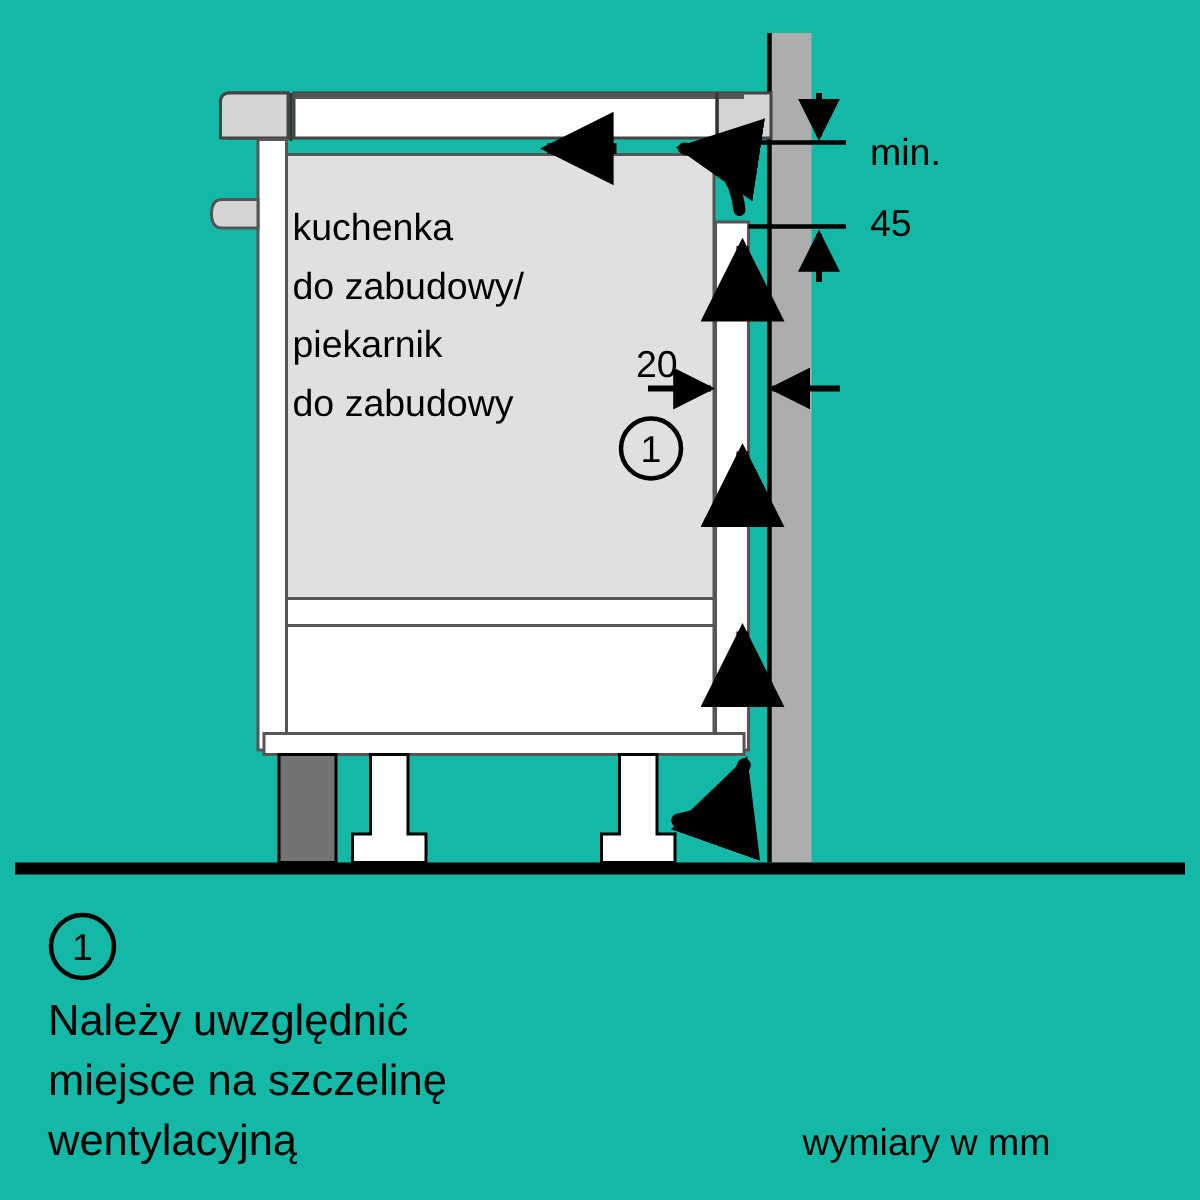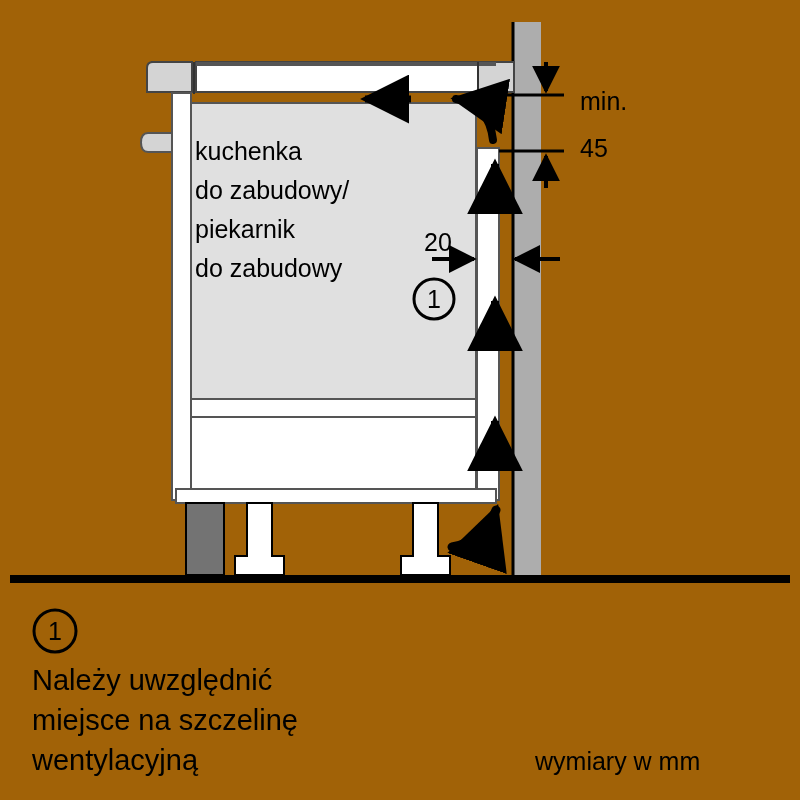--- a/index.html
+++ b/index.html
@@ -11,21 +11,21 @@
   body {
     width: 800px;
     height: 800px;
     font-family: "Liberation Sans", sans-serif;
     overflow: hidden;
   }
   #diagram-root {
     position: relative;
     width: 800px;
     height: 800px;
-    background: #a16207;
+    background: #14b8a6;
   }
   svg.diagram-canvas {
     position: absolute;
     left: 0;
     top: 0;
     width: 800px;
     height: 800px;
     display: block;
   }
   text {

